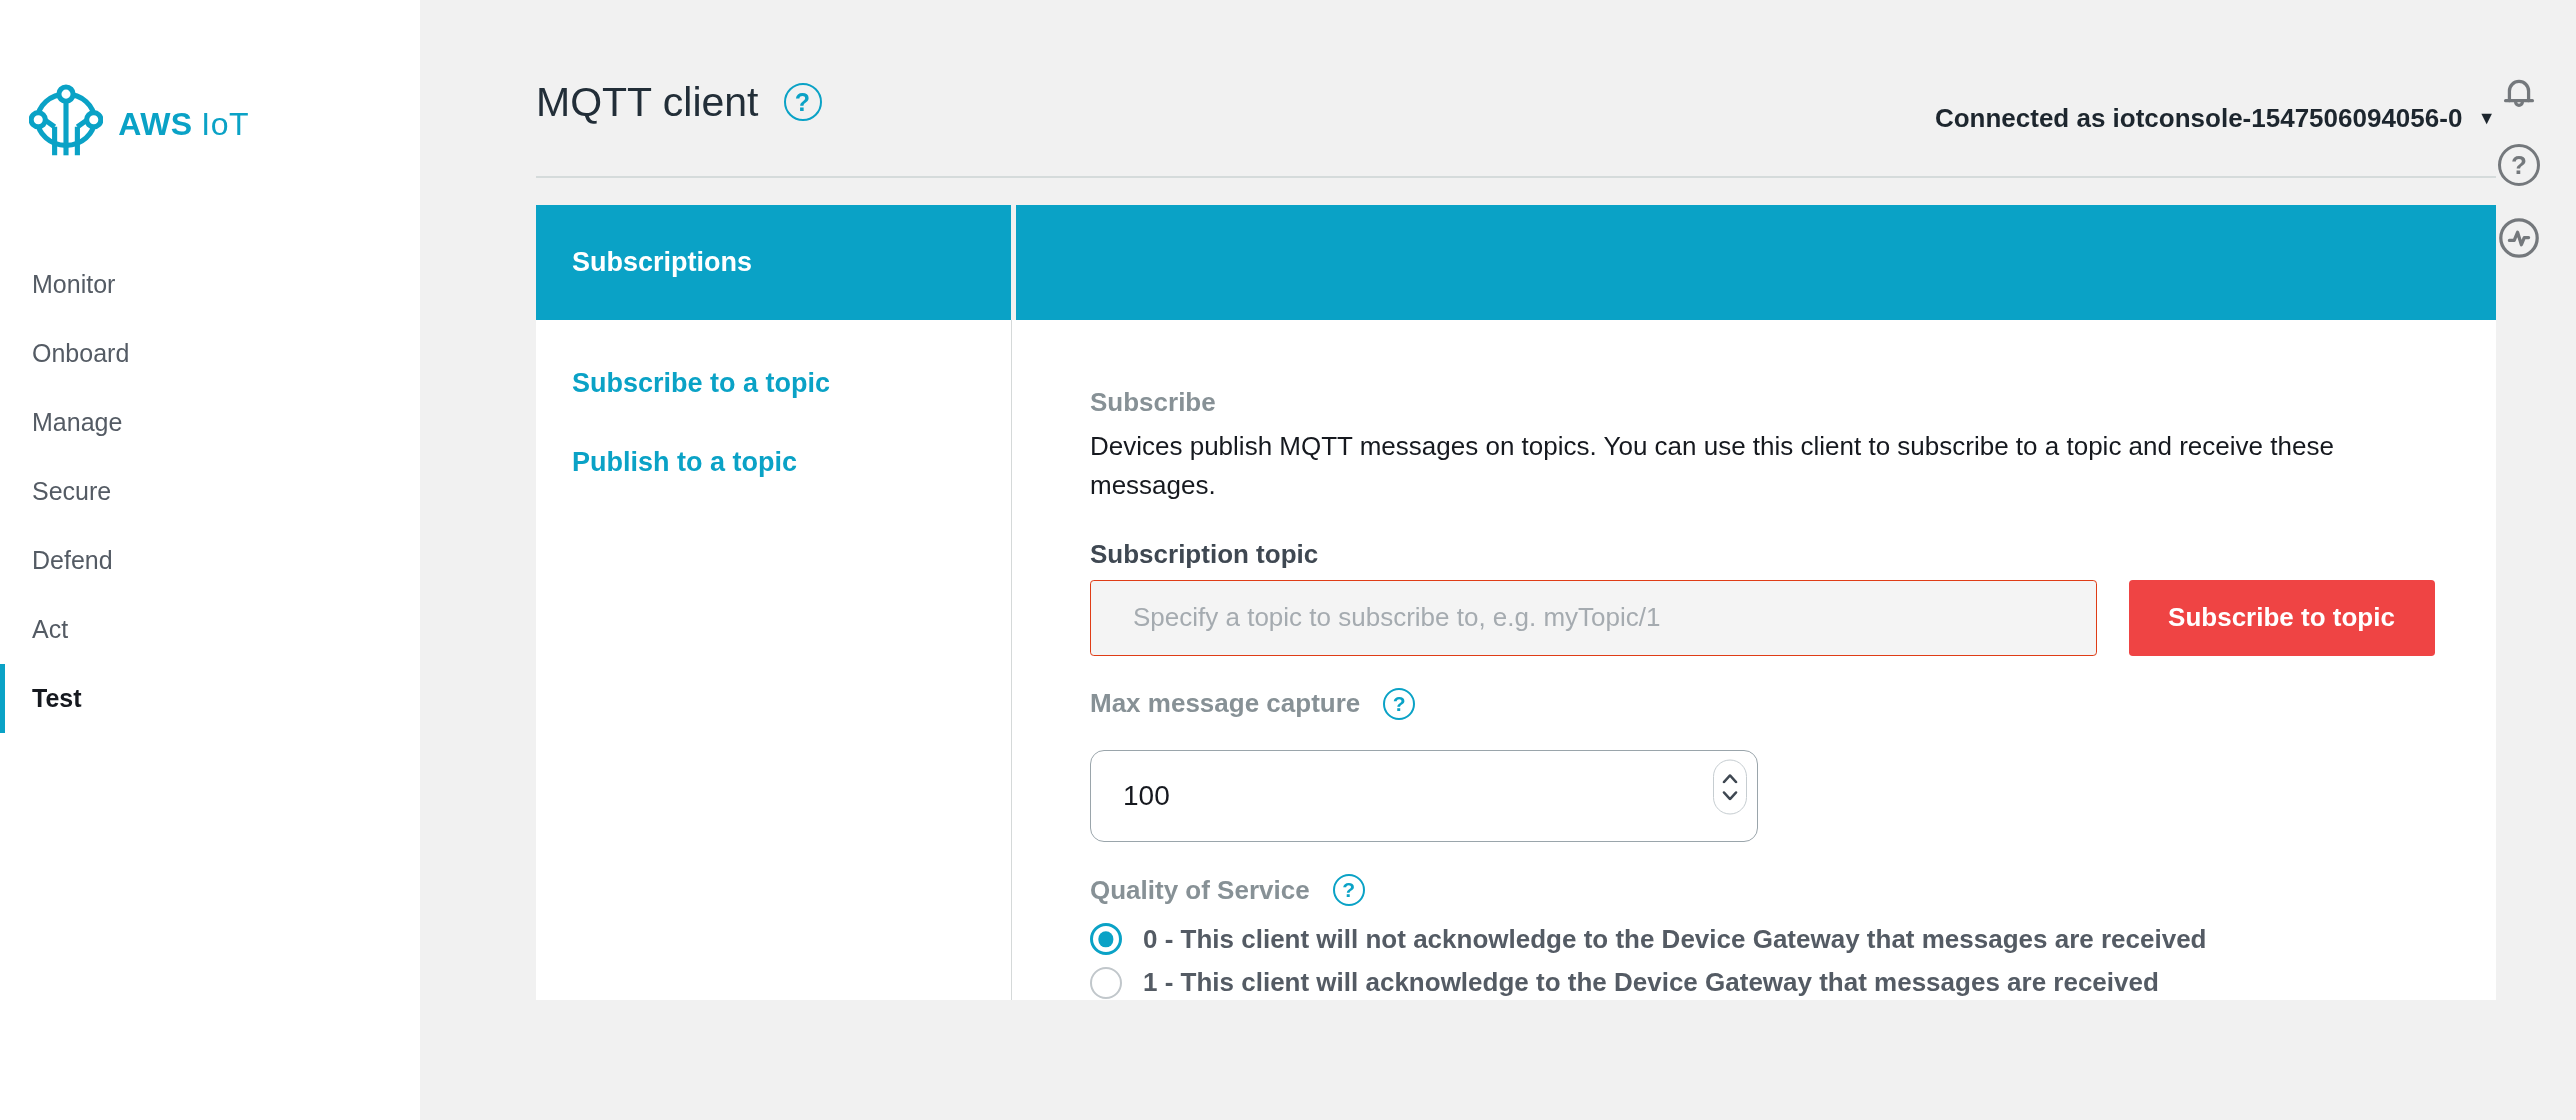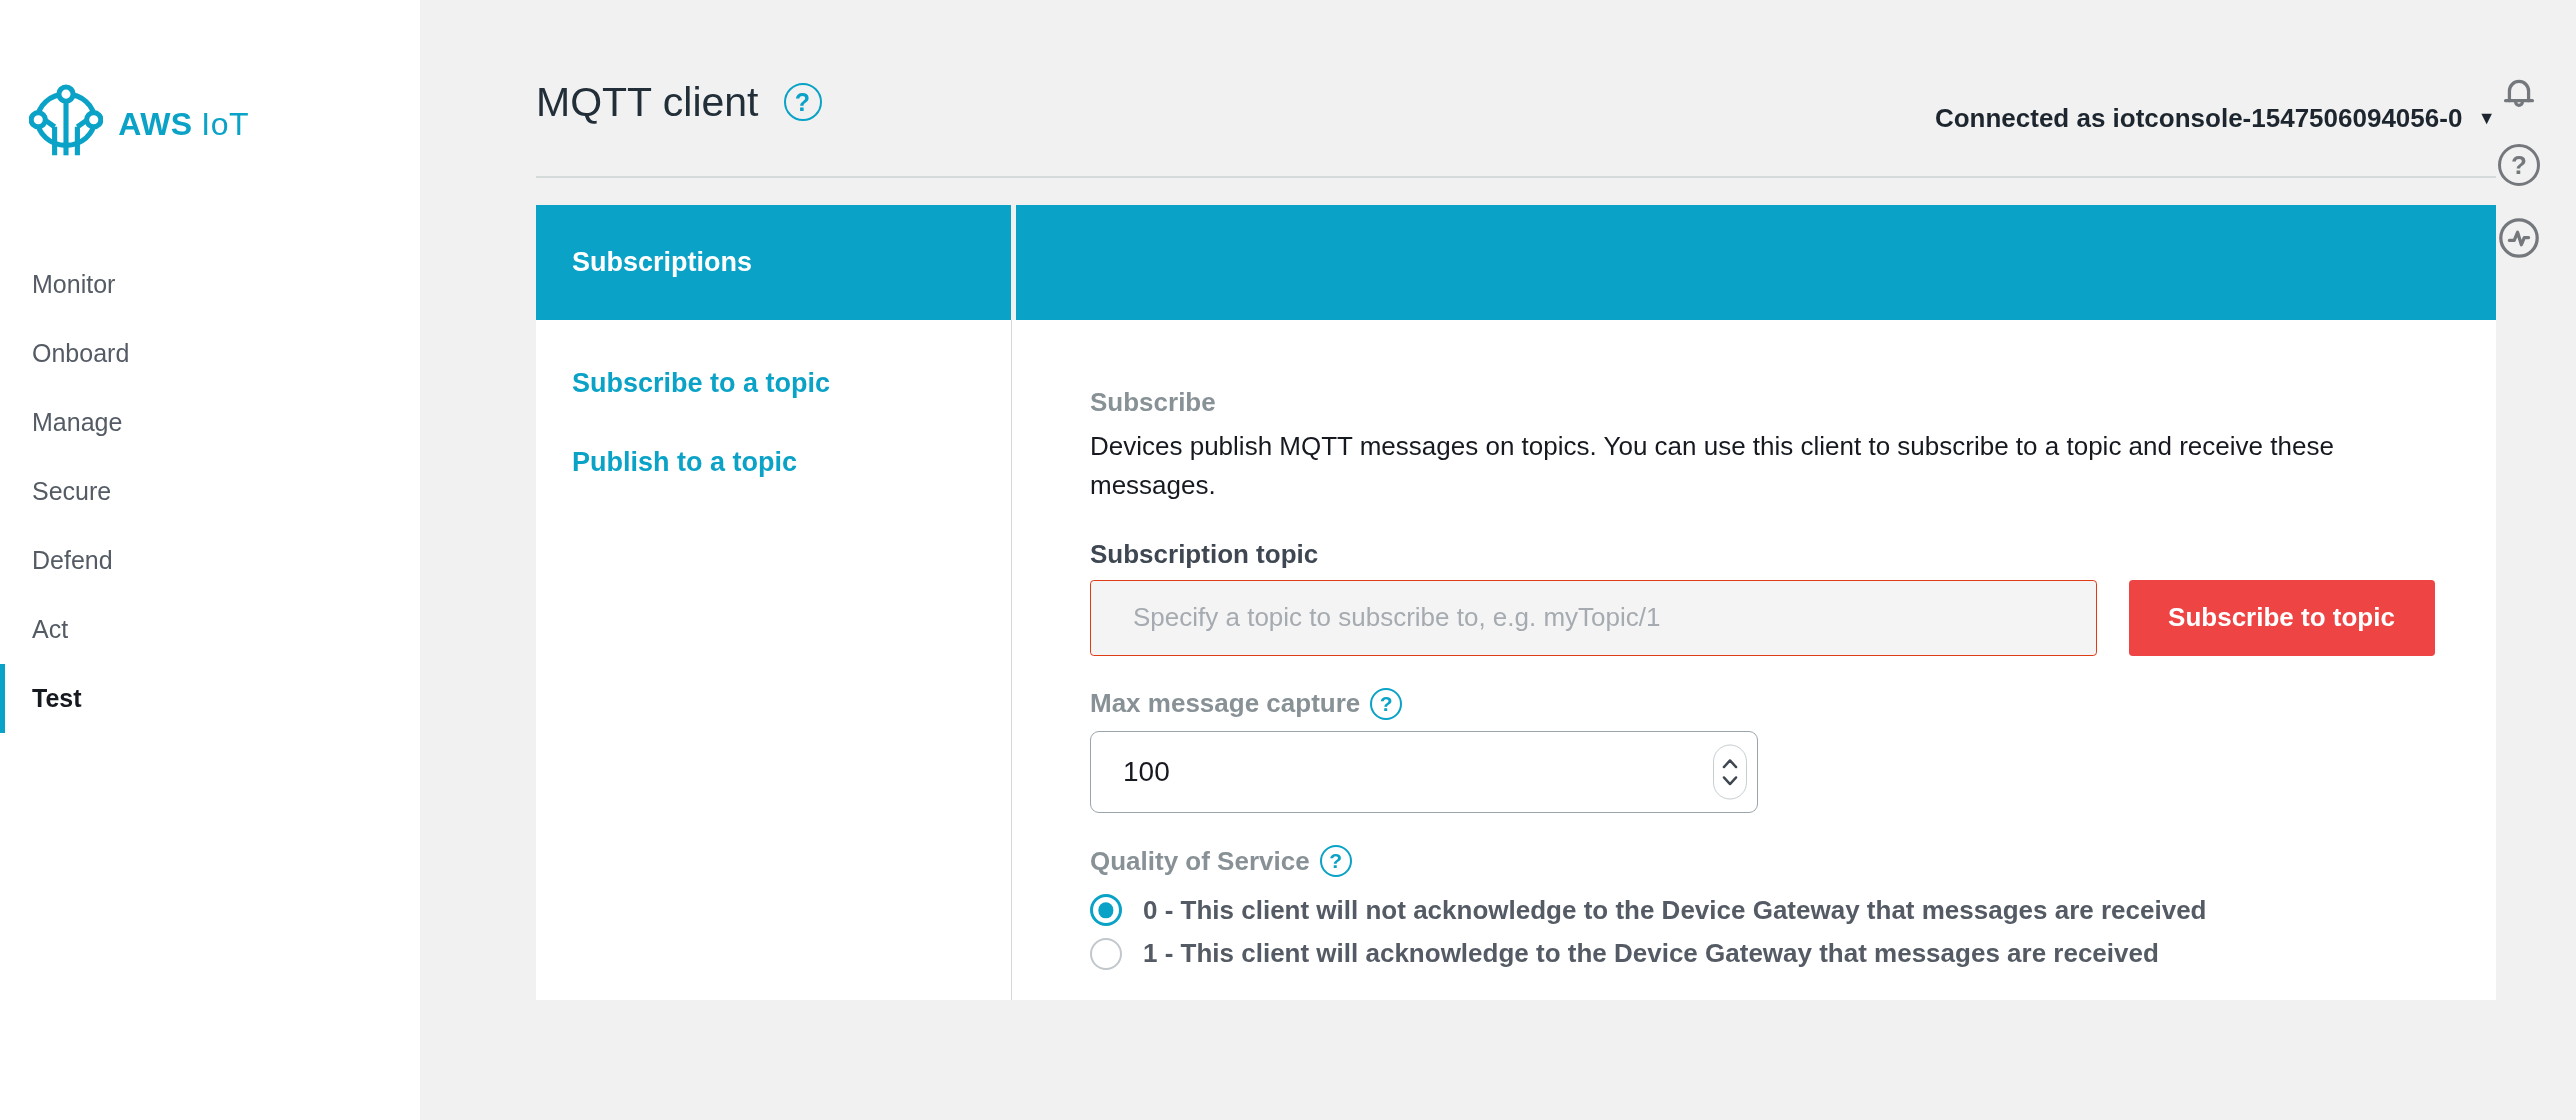--- a/index.html
+++ b/index.html
@@ -62,26 +62,26 @@
     font-weight:bold; font-size:26px; border:none; border-radius:3.8px; font-family:inherit;
   }
   .tooltip {
     position:relative; display:inline-block; margin-top:21px; background:#df3c16; color:#fff;
     font-size:26px; padding:0 29px; height:80px; line-height:80px; border-radius:5.7px;
   }
   .tooltip::before {
     content:""; position:absolute; top:-9.5px; left:44px; width:21px; height:21px;
     background:#df3c16; transform:rotate(45deg);
   }
-  .label-row { display:flex; align-items:center; gap:10px; margin-top:32px; }
+  .label-row { display:flex; align-items:center; gap:23px; margin-top:32px; }
   .label-row .section-heading { }
   .num-wrap { position:relative; width:668px; margin-top:11.5px; }
   .num-input {
-    width:100%; height:82px; border:1.9px solid #9aa5ab; border-radius:9px; background:#fff;
-    font-size:28px; padding:0 76px 0 32px; color:#16191f; font-family:inherit; outline:none;
+    width:100%; height:92px; border:1.9px solid #9aa5ab; border-radius:14px; background:#fff;
+    font-size:28px; padding:0 76px 0 32px; color:#16191f; font-family:inherit; outline:none;margin-top:19px;
   }
   .stepper {
     position:absolute; right:11.5px; top:50%; transform:translateY(-50%);
     width:34px; height:55px; border:1.9px solid #c6cdd1; border-radius:17px;
     display:flex; flex-direction:column; align-items:center; justify-content:center; gap:6.7px; cursor:pointer; background:#fff;
   }
   .qos-row { display:flex; align-items:center; gap:21px; margin-top:17px; cursor:pointer; }
   .qos-row + .qos-row { margin-top:11.5px; }
   .radio { width:32px; height:32px; border-radius:50%; border:2.9px solid #c1c7cb; background:#fff; position:relative; flex-shrink:0; }
   .radio.checked { border:3.8px solid #0aa2c6; }

